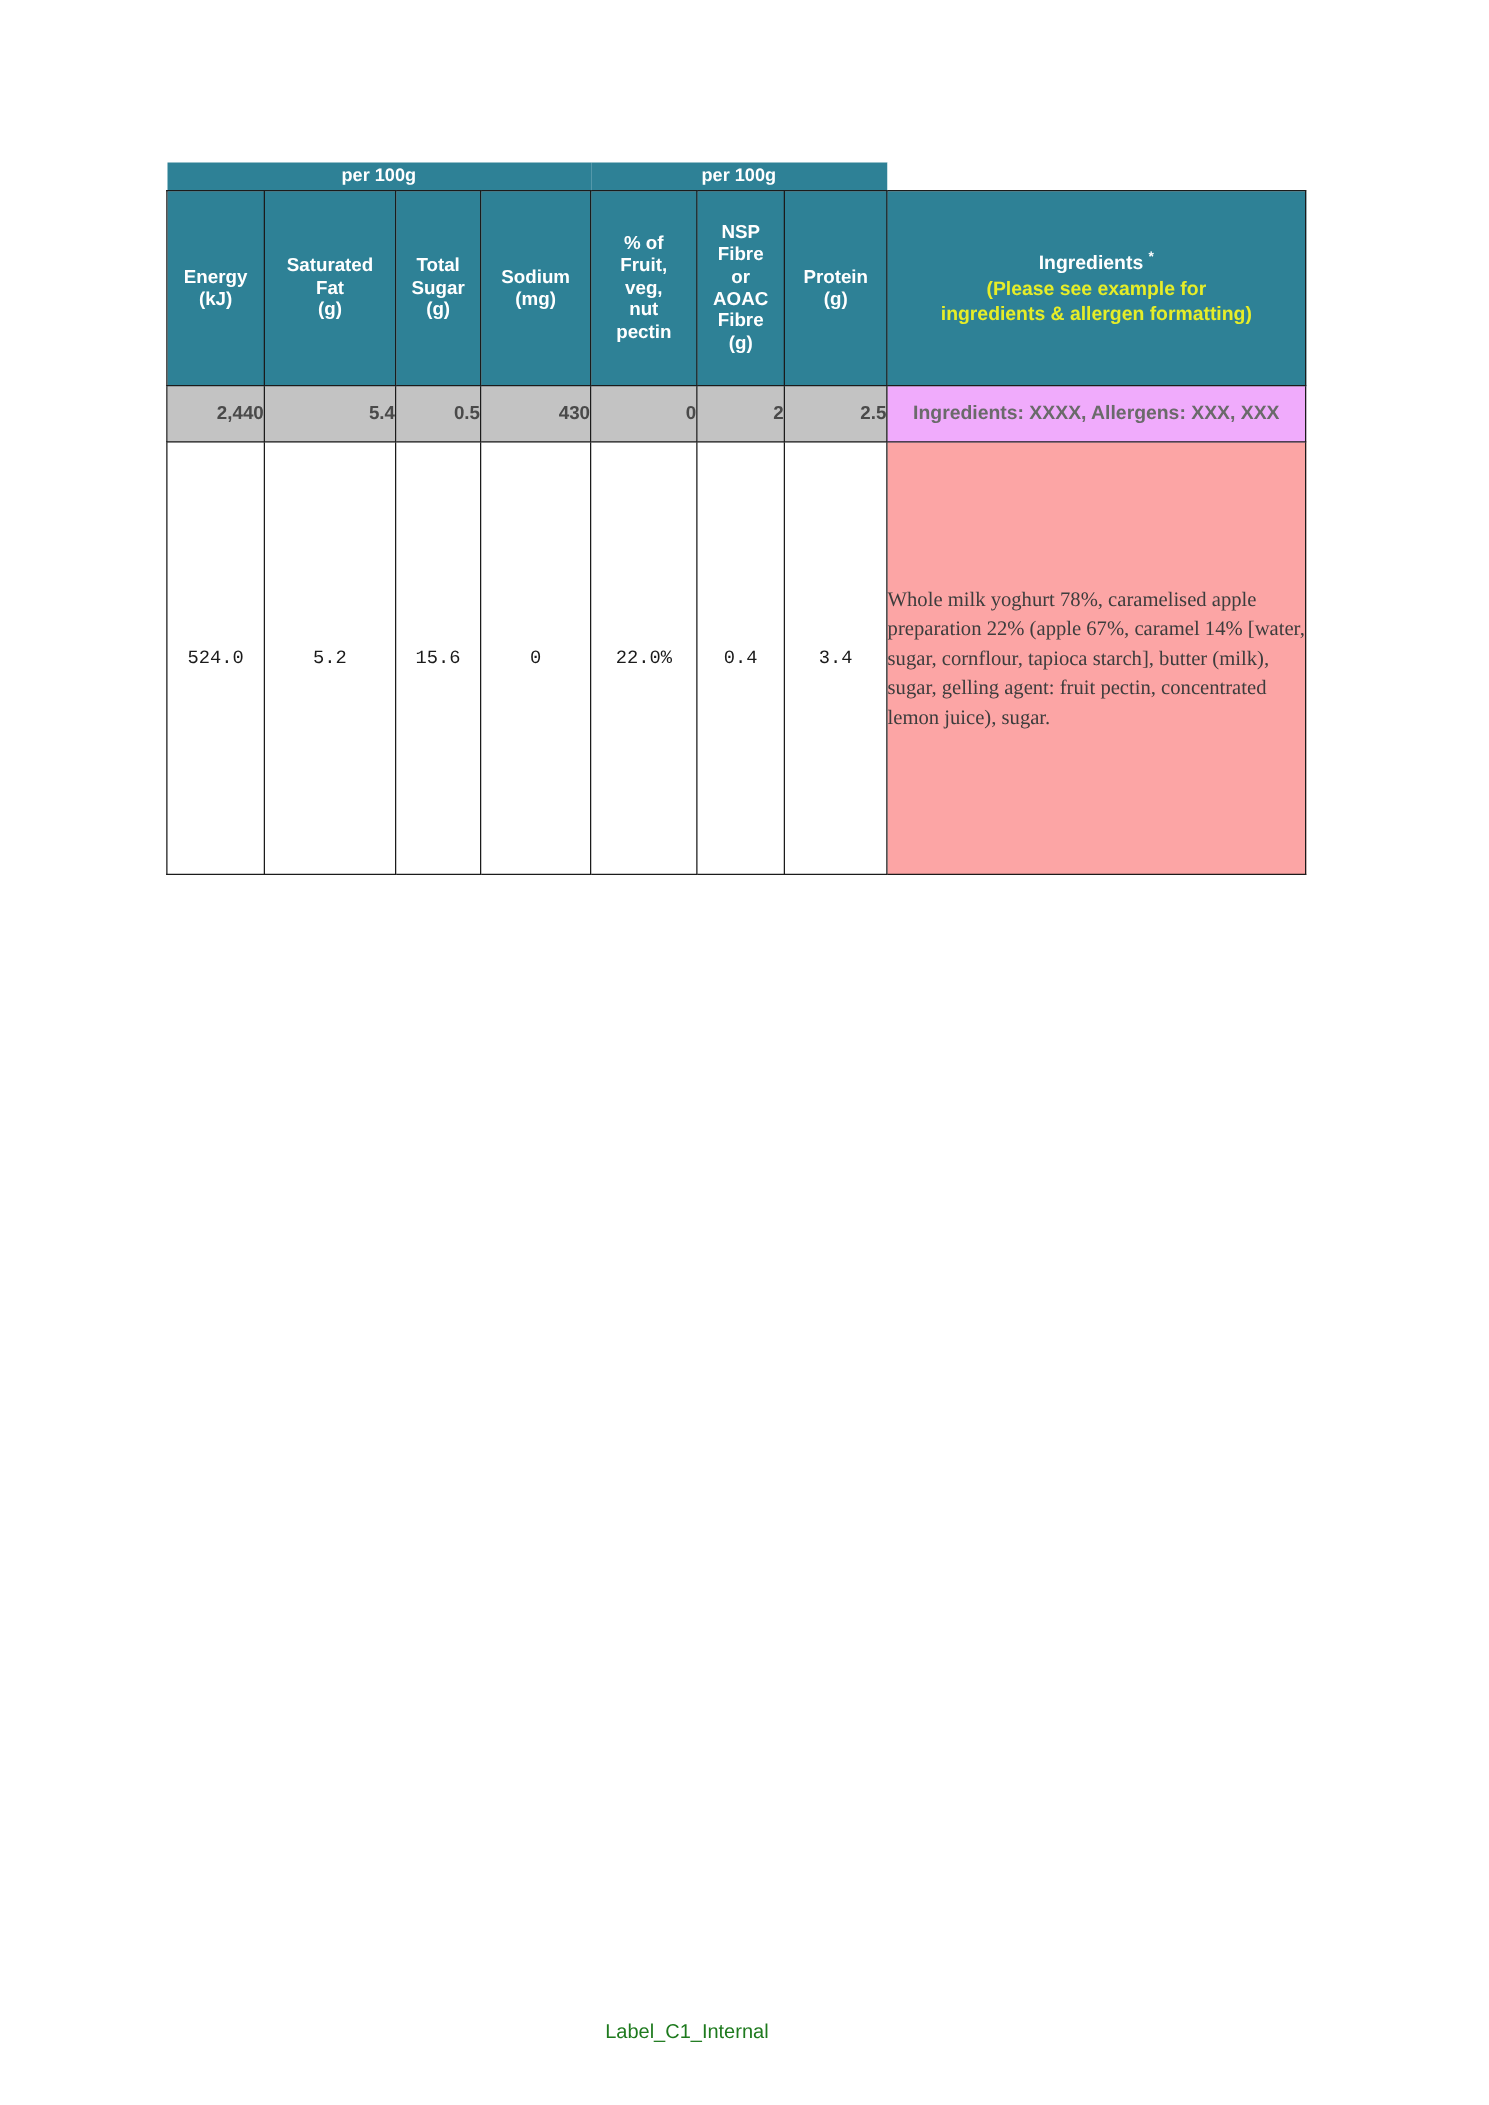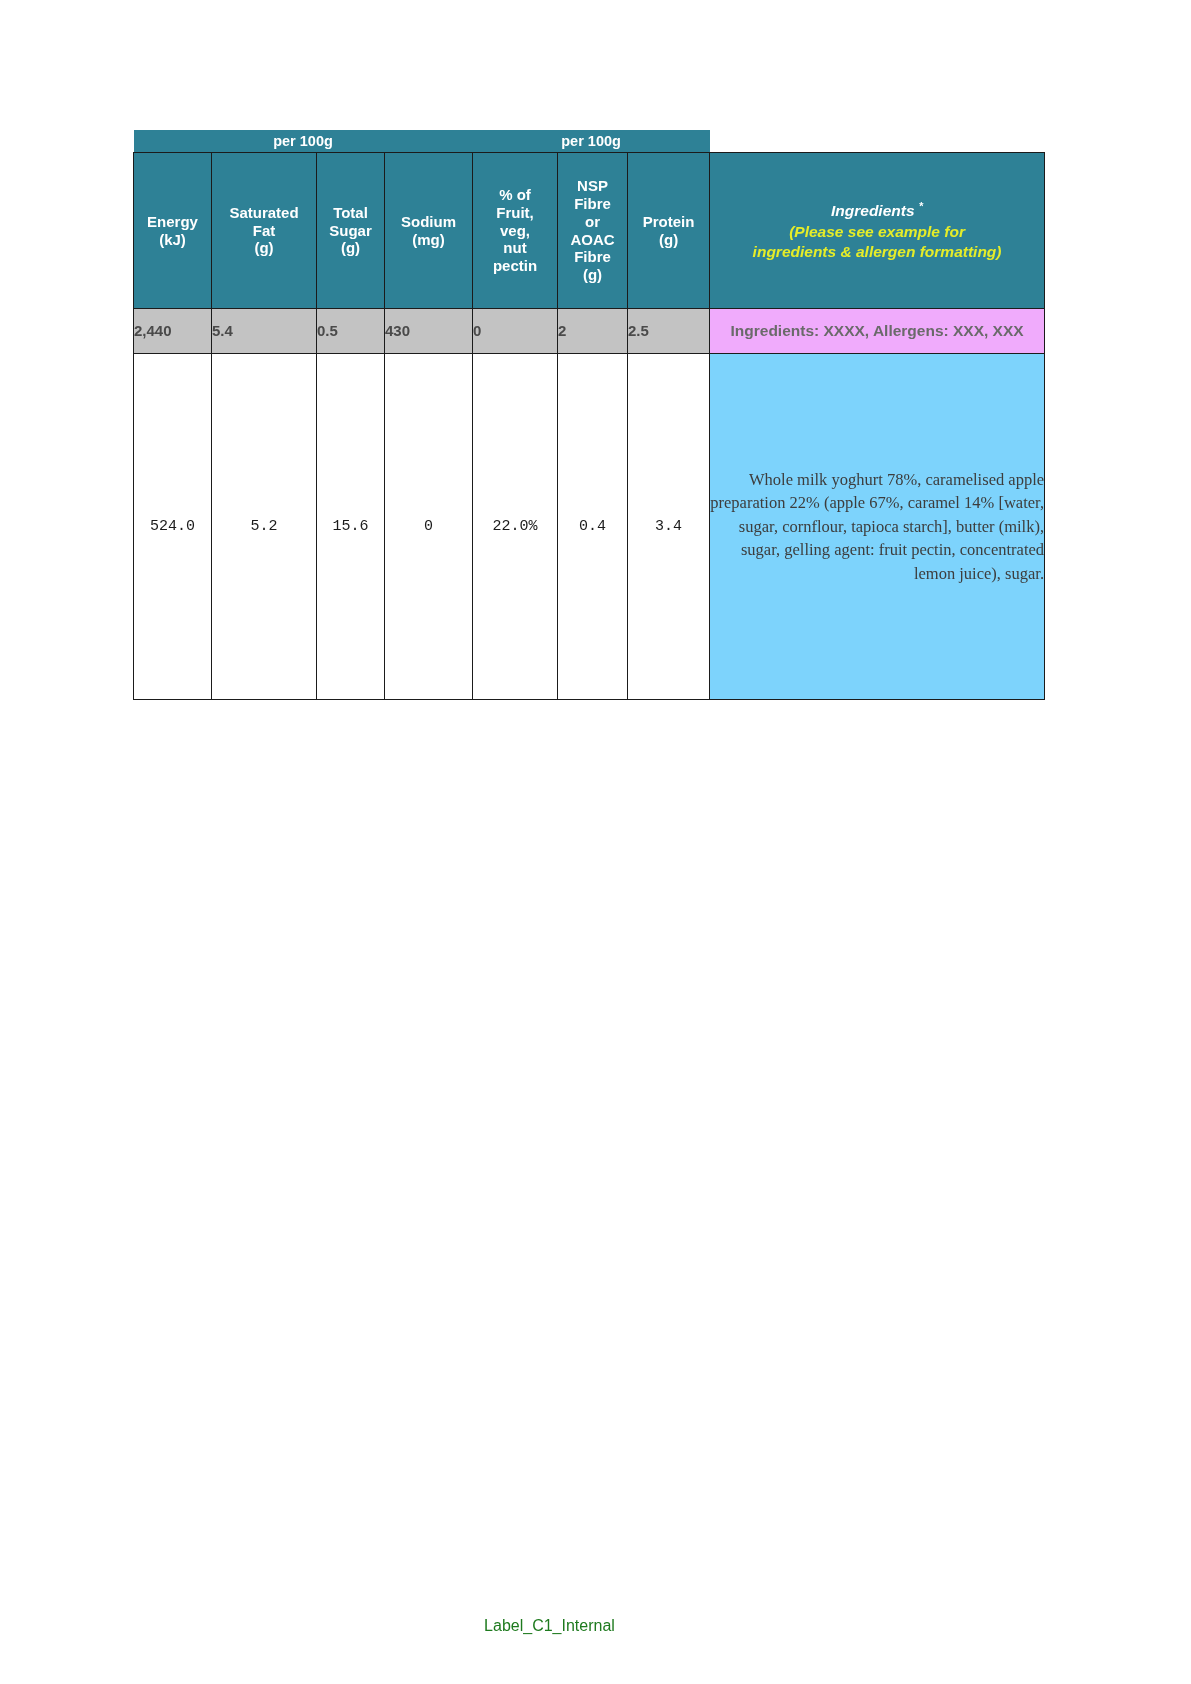--- a/index.html
+++ b/index.html
@@ -69,21 +69,20 @@
     border-bottom: 1.4px solid #1b1b1b;
     height: 155px;
     padding: 2px 1px;
   }
   .hdr-ing {
     background: #2e8196;
     border: 1.4px solid #1b1b1b;
     text-align: center;
     padding: 4px 10px;
     height: 155px;
-    font-style: italic;
   }
   .hdr-ing .ing-title {
     color: #ffffff;
     font-weight: bold;
     font-size: 15.5px;
     line-height: 1.3;
     display: block;
   }
   .hdr-ing .ing-star {
     font-size: 11px;
@@ -96,21 +95,21 @@
     line-height: 1.3;
     display: block;
   }
 
   
   .ex-cell {
     background: #c3c3c3;
     color: #4a4a4a;
     font-weight: bold;
     font-size: 15px;
-    text-align: left;
+    text-align: right;
     border: 1.4px solid #1b1b1b;
     height: 44px;
     line-height: 1.25;
   }
   .ex-ing {
     background: #f0abfc;
     color: #6a6a6a;
     font-weight: bold;
     font-size: 15.5px;
     text-align: center;
@@ -125,26 +124,26 @@
     background: #ffffff;
     color: #1b1b1b;
     font-size: 15px;
     text-align: center;
     border: 1.4px solid #1b1b1b;
     height: 345px;
     vertical-align: middle;
     font-family: Liberation Mono, monospace;
   }
   .data-ing {
-    background: #7dd3fc;
+    background: #fca5a5;
     color: #3d3d3d;
     font-family: "Liberation Serif", serif;
     font-size: 16.5px;
     line-height: 1.42;
-    text-align: right;
+    text-align: left;
     border: 1.4px solid #1b1b1b;
     height: 345px;
     vertical-align: middle;
     padding: 4px 12px 4px 12px;
   }
 
   
   .footer {
     position: absolute;
     left: 0;

